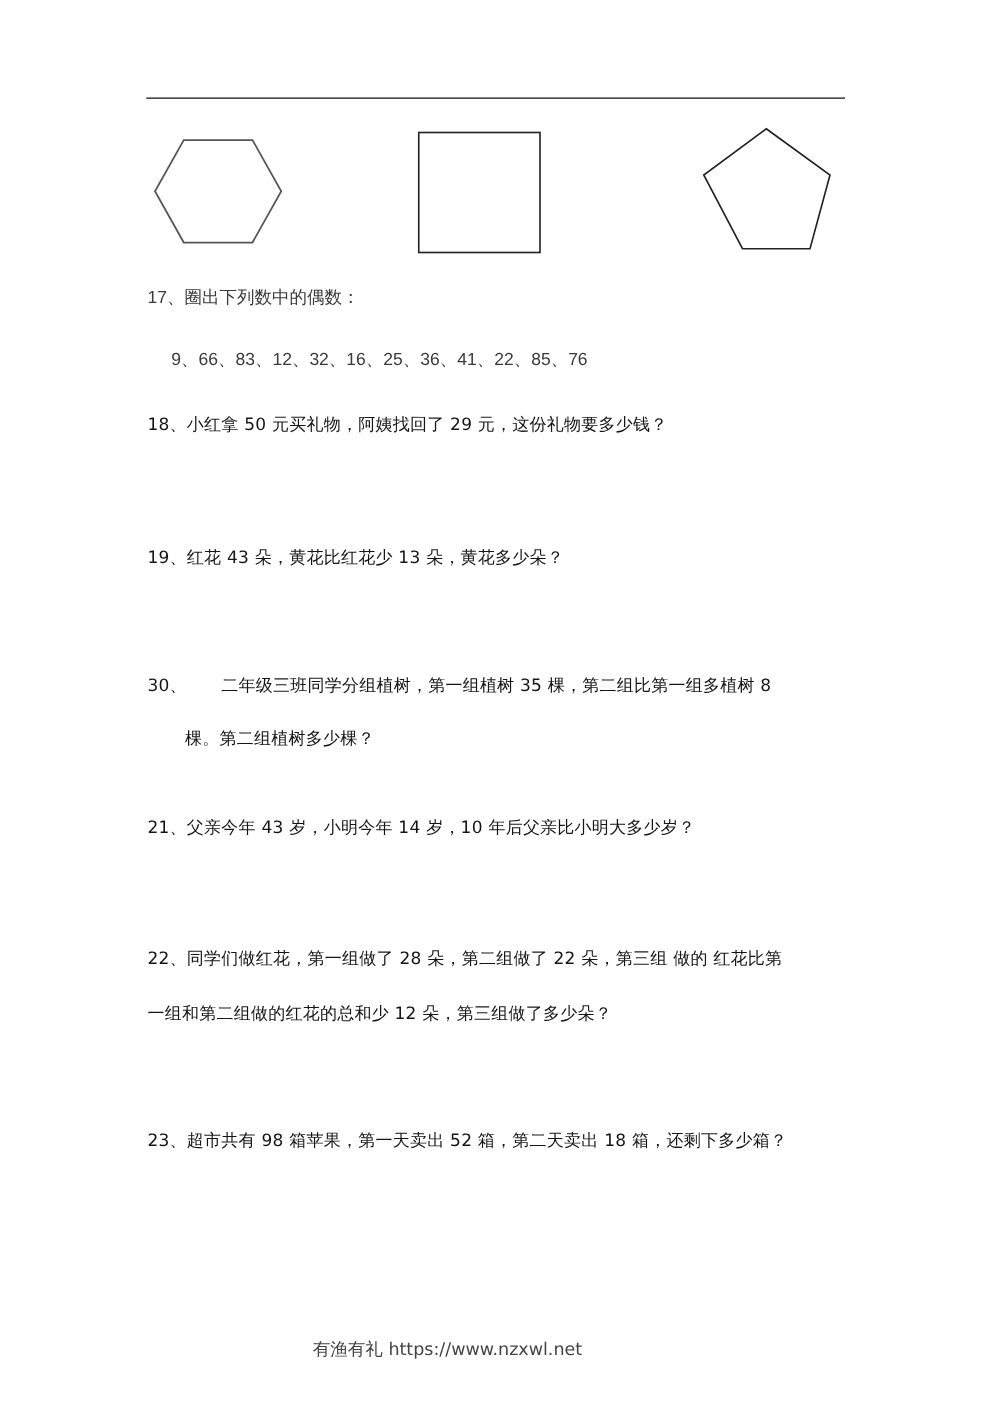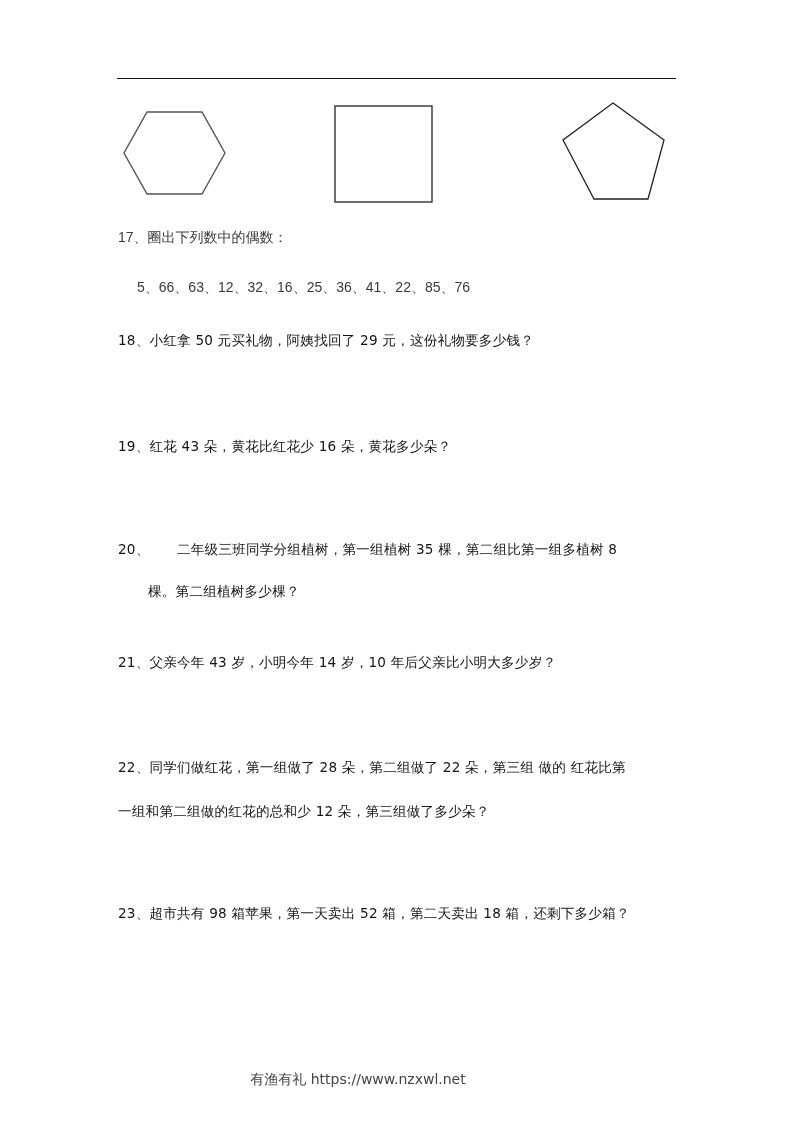--- a/index.html
+++ b/index.html
@@ -25,27 +25,27 @@
 
 <svg class="shape" style="left:332px;top:103px" width="104" height="102" viewBox="0 0 104 102">
   <rect x="3" y="3" width="97" height="96" fill="none" stroke="#222" stroke-width="1.3"></rect>
 </svg>
 
 <svg class="shape" style="left:559px;top:100px" width="110" height="103" viewBox="0 0 110 103">
   <polygon points="54,3 105,40 89,99 35,99 4,40" fill="none" stroke="#222" stroke-width="1.3"></polygon>
 </svg>
 
 <div class="line light" style="left:118px;top:228px">17、圈出下列数中的偶数：</div>
-<div class="line light" style="left:137px;top:278px">5、66、63、12、32、16、25、36、41、22、85、76</div>
+<div class="line light" style="left:137px;top:278px">9、66、83、12、32、16、25、36、41、22、85、76</div>
 
 <div class="line q" style="left:118px;top:331px">18、小红拿 50 元买礼物，阿姨找回了 29 元，这份礼物要多少钱？</div>
 
-<div class="line q" style="left:118px;top:437px">19、红花 43 朵，黄花比红花少 16 朵，黄花多少朵？</div>
+<div class="line q" style="left:118px;top:437px">19、红花 43 朵，黄花比红花少 13 朵，黄花多少朵？</div>
 
-<div class="line q" style="left:118px;top:540px">20、</div>
+<div class="line q" style="left:118px;top:540px">30、</div>
 <div class="line q" style="left:177px;top:540px">二年级三班同学分组植树，第一组植树 35 棵，第二组比第一组多植树 8</div>
 <div class="line q" style="left:148px;top:582px">棵。第二组植树多少棵？</div>
 
 <div class="line q" style="left:118px;top:653px">21、父亲今年 43 岁，小明今年 14 岁，10 年后父亲比小明大多少岁？</div>
 
 <div class="line q" style="left:118px;top:758px">22、同学们做红花，第一组做了 28 朵，第二组做了 22 朵，第三组 做的 红花比第</div>
 <div class="line q" style="left:118px;top:802px">一组和第二组做的红花的总和少 12 朵，第三组做了多少朵？</div>
 
 <div class="line q" style="left:118px;top:904px">23、超市共有 98 箱苹果，第一天卖出 52 箱，第二天卖出 18 箱，还剩下多少箱？</div>
 

